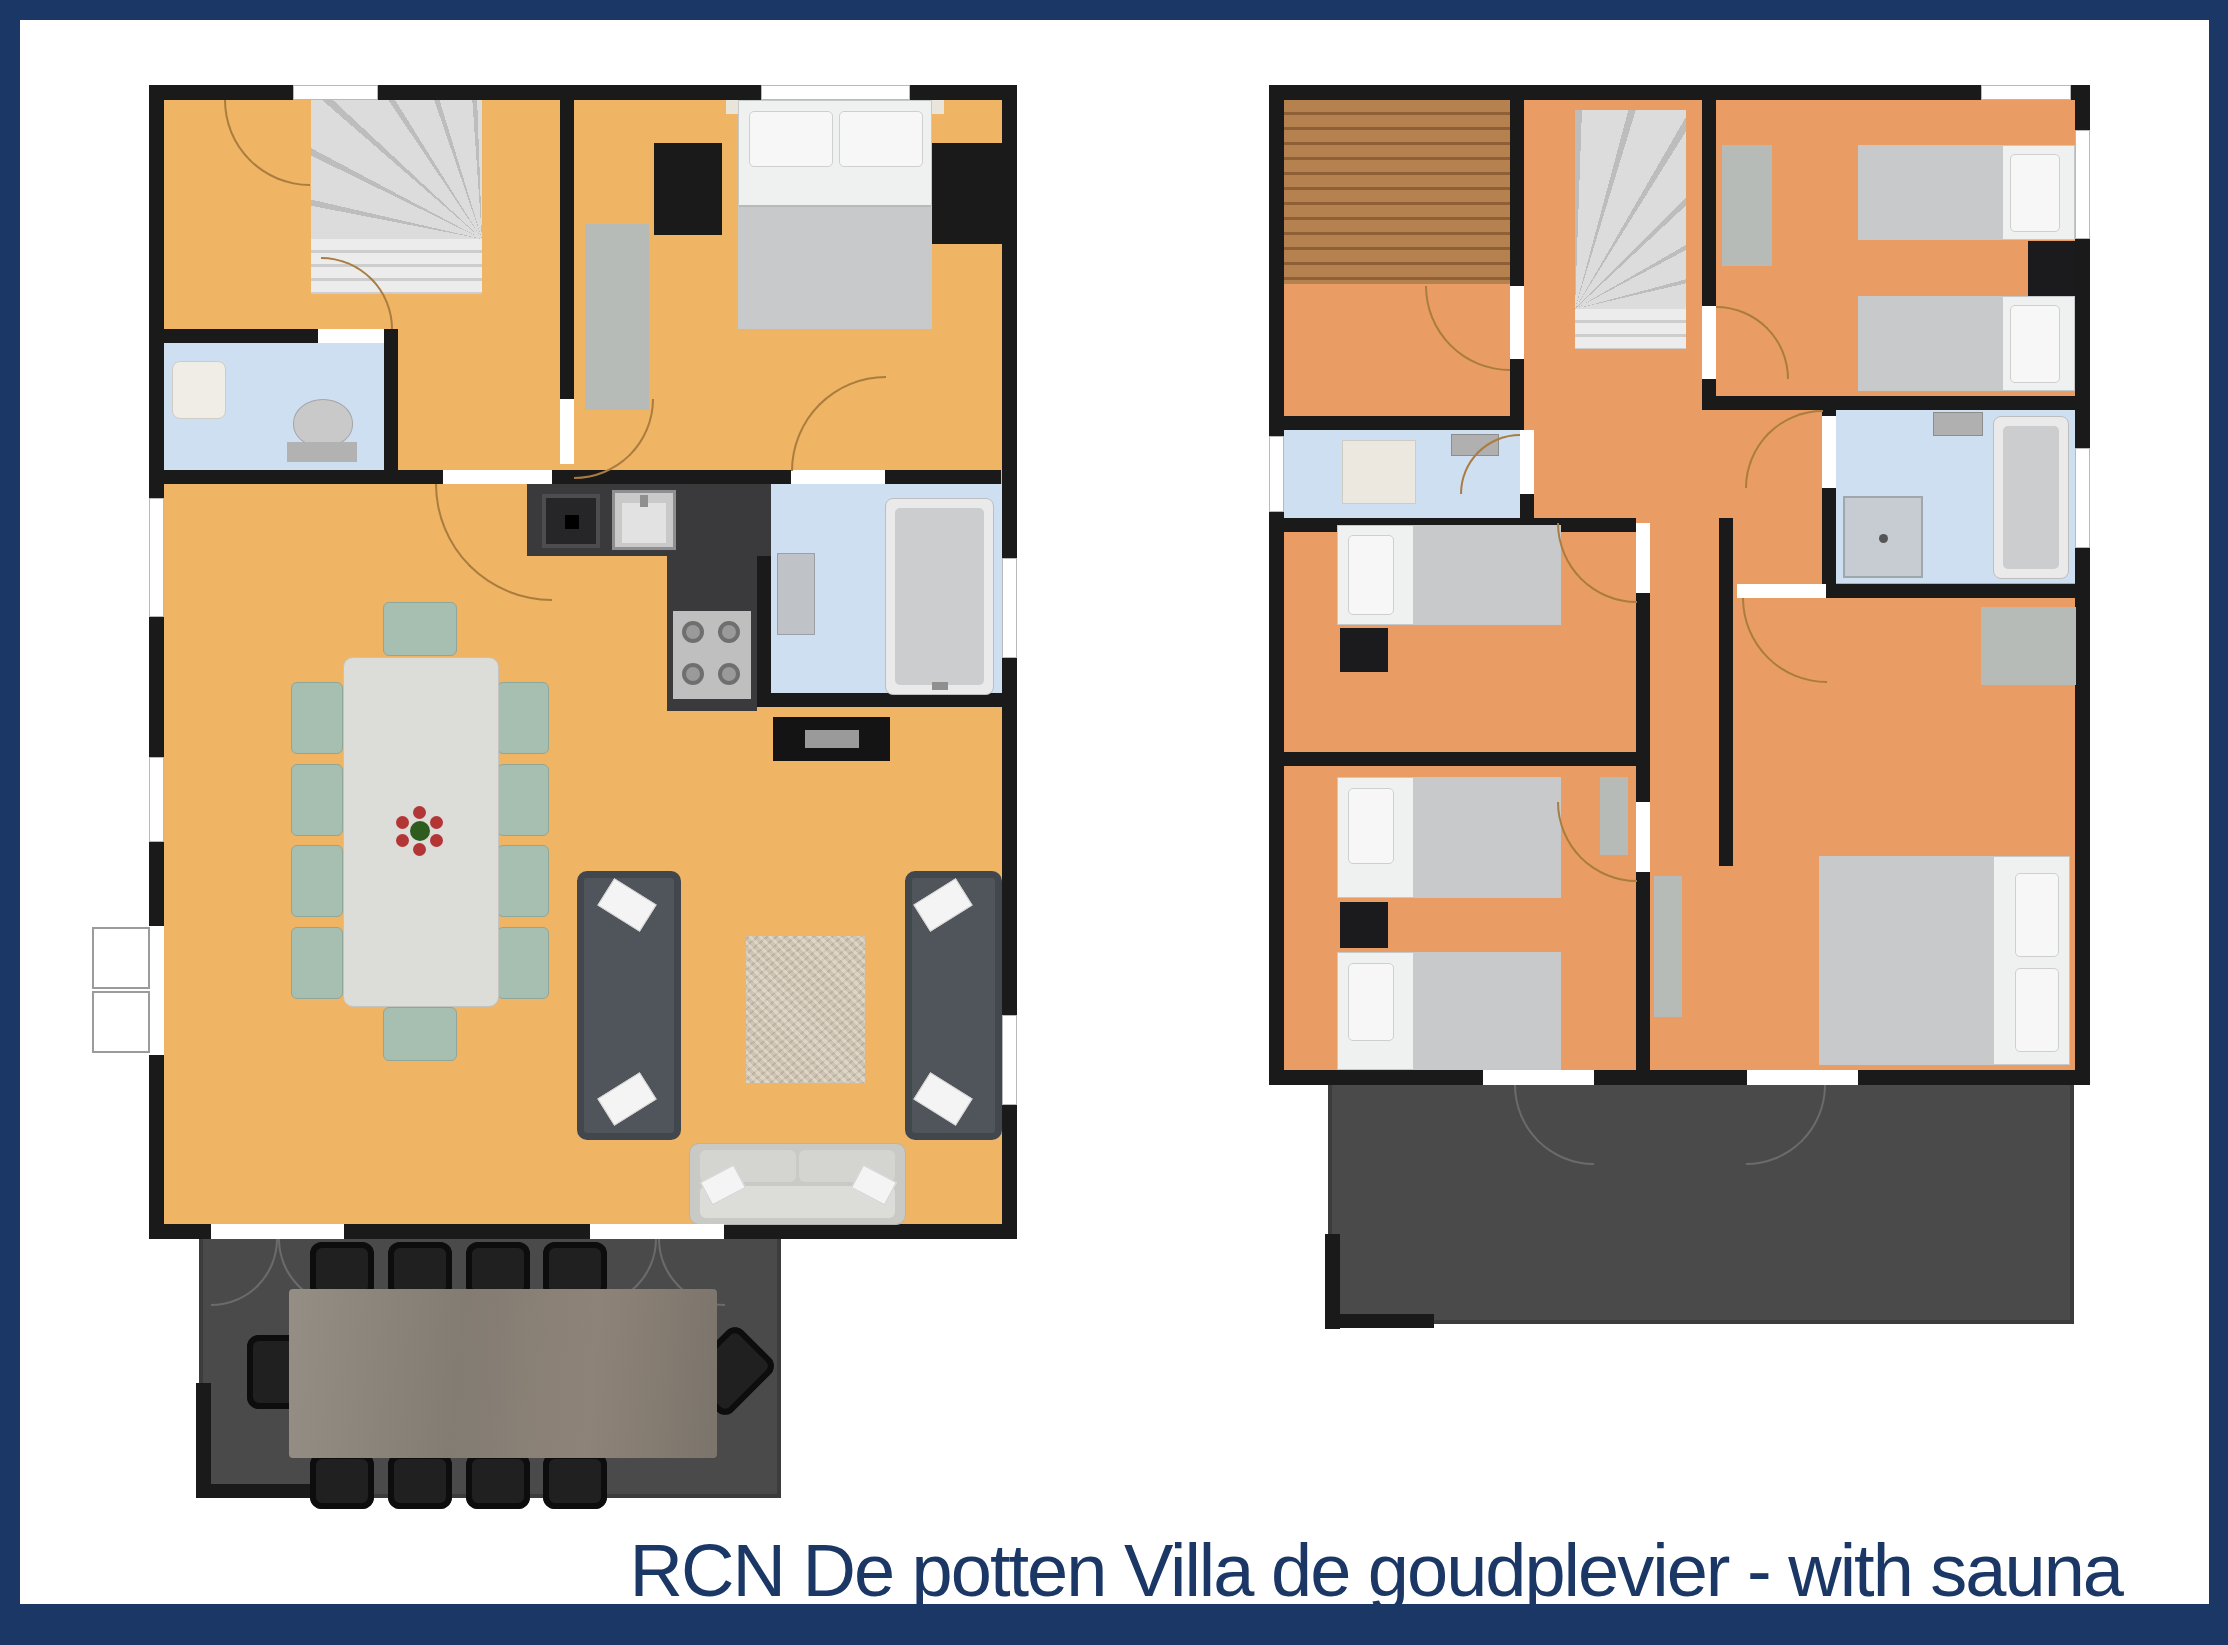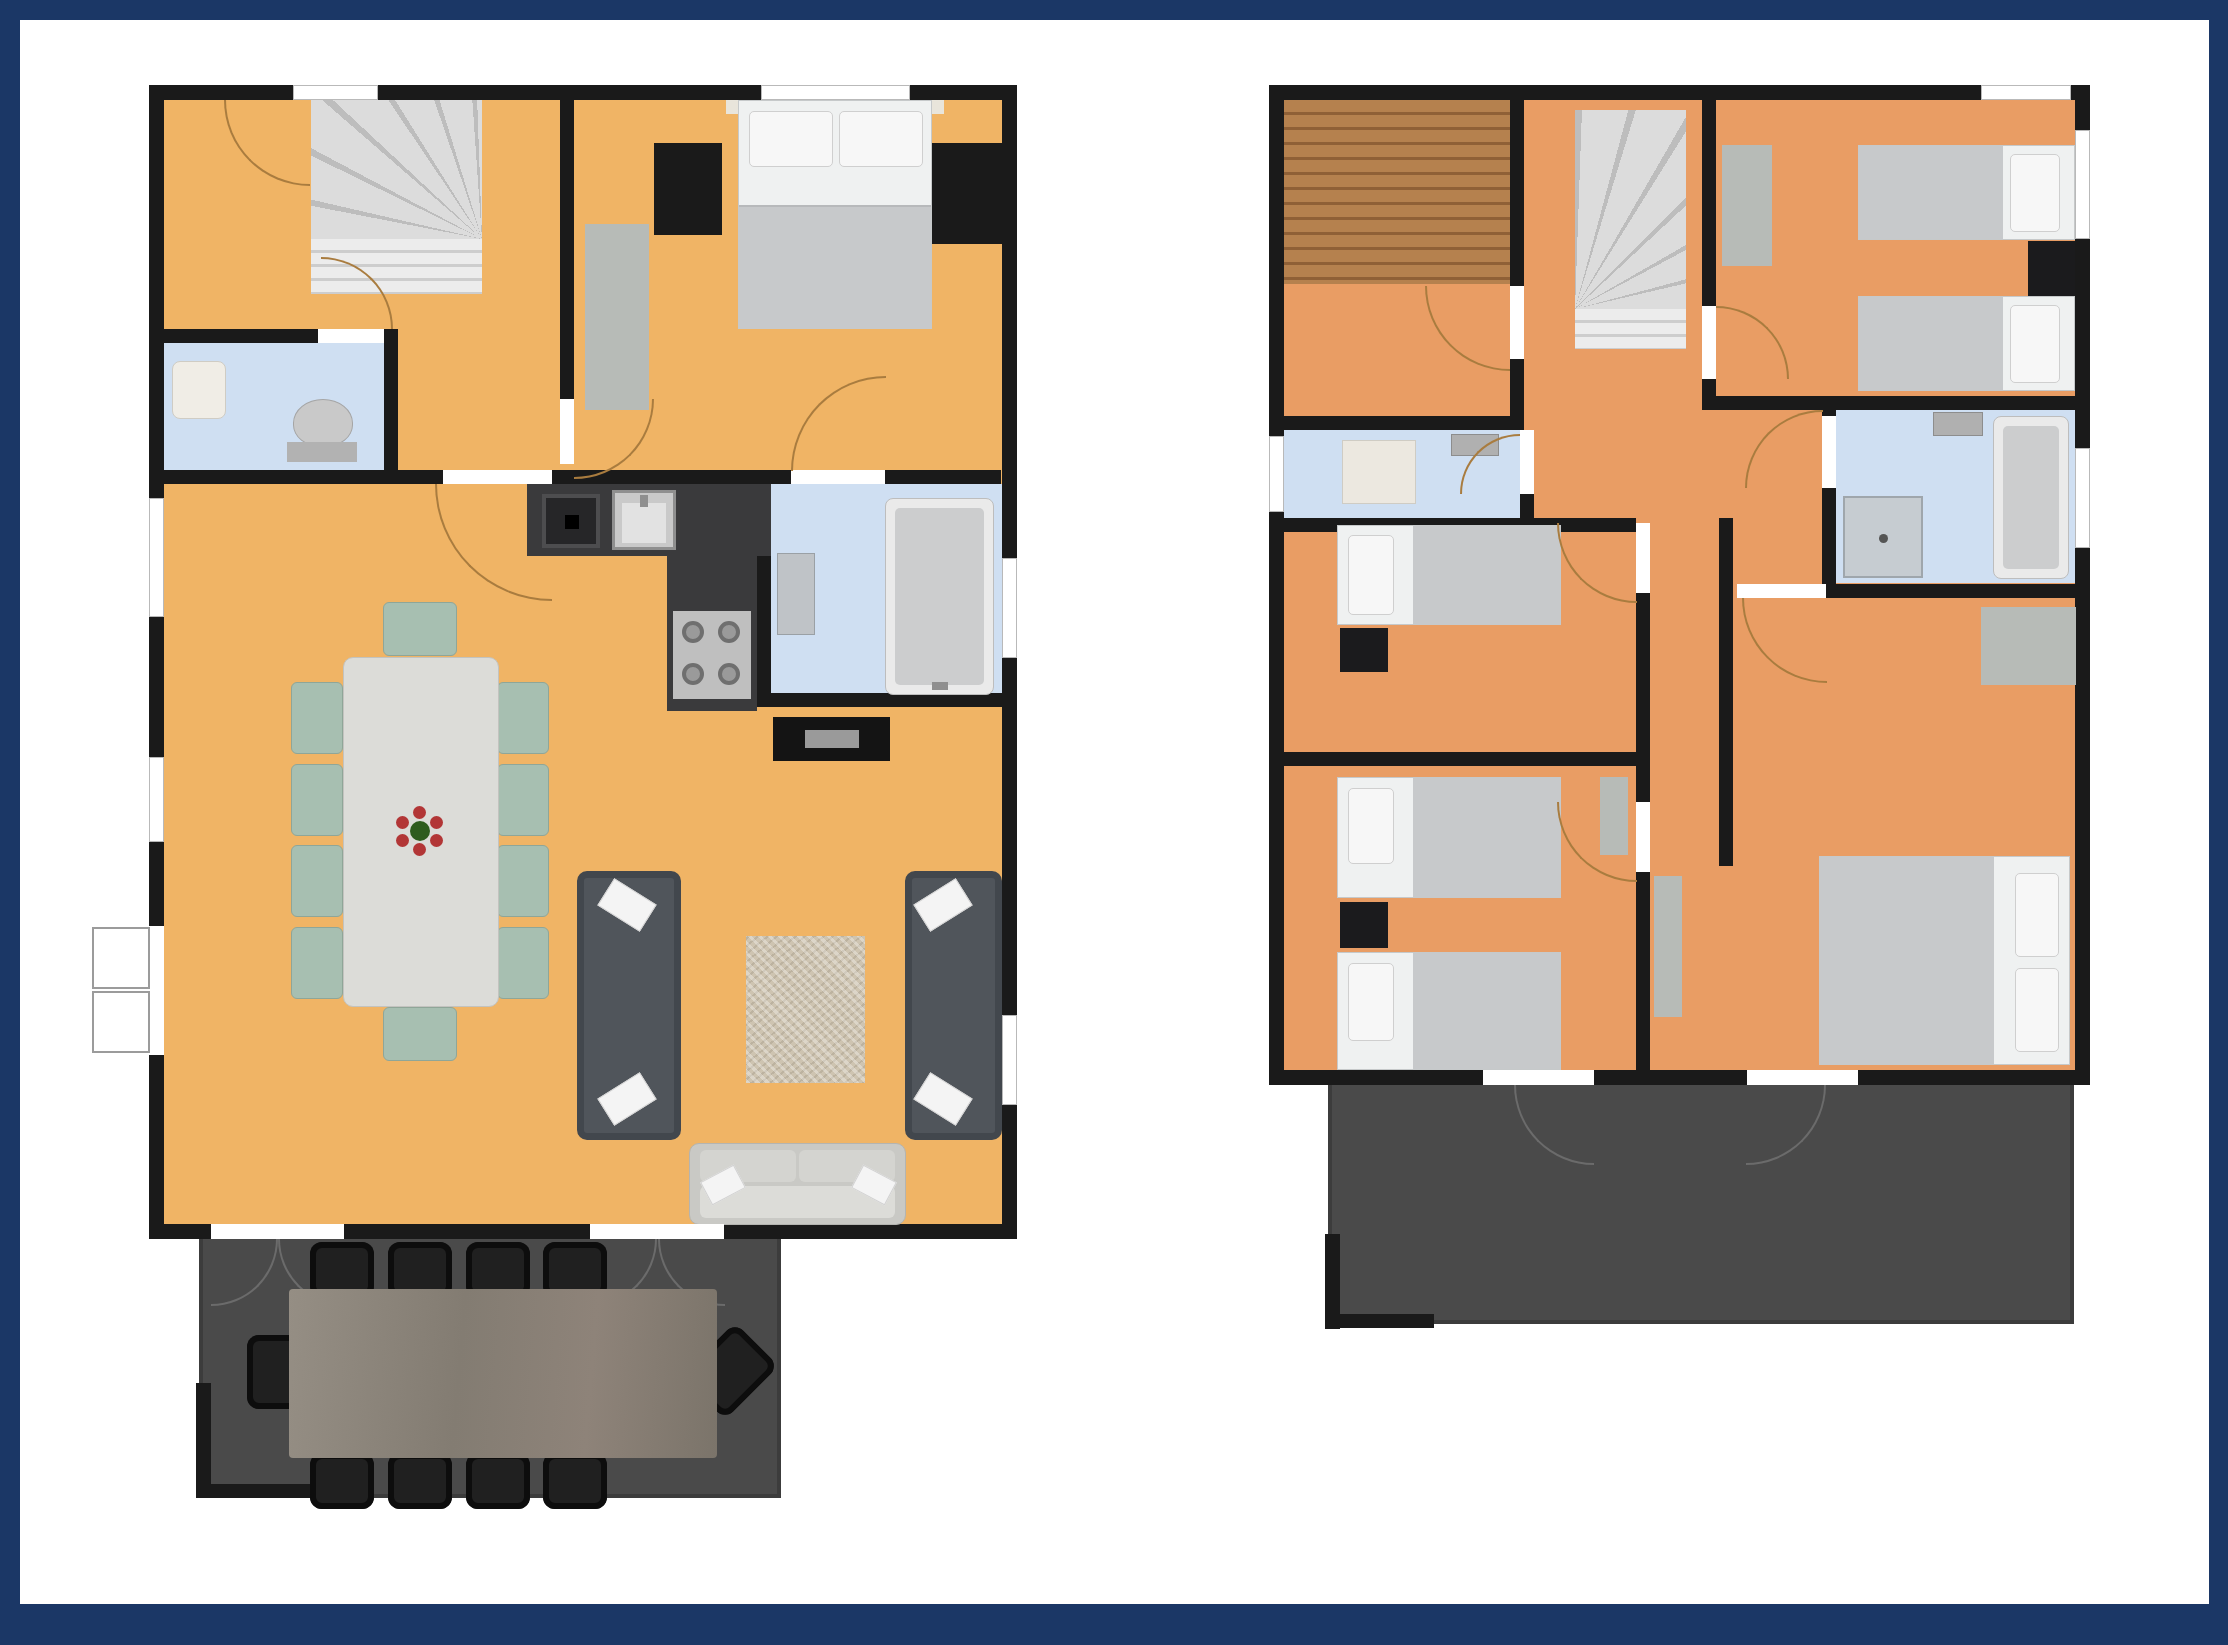--- a/index.html
+++ b/index.html
@@ -293,16 +293,17 @@
     <div class="jamb" style="left:199px;top:970px;width:111px;height:15px;"></div>
     <div class="jamb" style="left:463px;top:970px;width:111px;height:15px;"></div>
   </div>
 
   <div class="abs" style="left:1328px;top:1085px;width:746px;height:239px;background:var(--terrace);border:4px solid #3c3c3c;border-top:none;box-sizing:border-box;"></div>
   <div class="wall" style="left:1325px;top:1234px;width:15px;height:95px;"></div>
   <div class="wall" style="left:1325px;top:1314px;width:109px;height:14px;"></div>
   <div class="arc tr dark" style="left:1514px;top:1085px;width:80px;height:80px;"></div>
   <div class="arc tl dark" style="left:1746px;top:1085px;width:80px;height:80px;"></div>
 
+  <div class="caption">RCN De potten Villa de goudplevier - with sauna</div>
 
   <div class="frame"></div>
 </div>
 
 
 </body></html>

